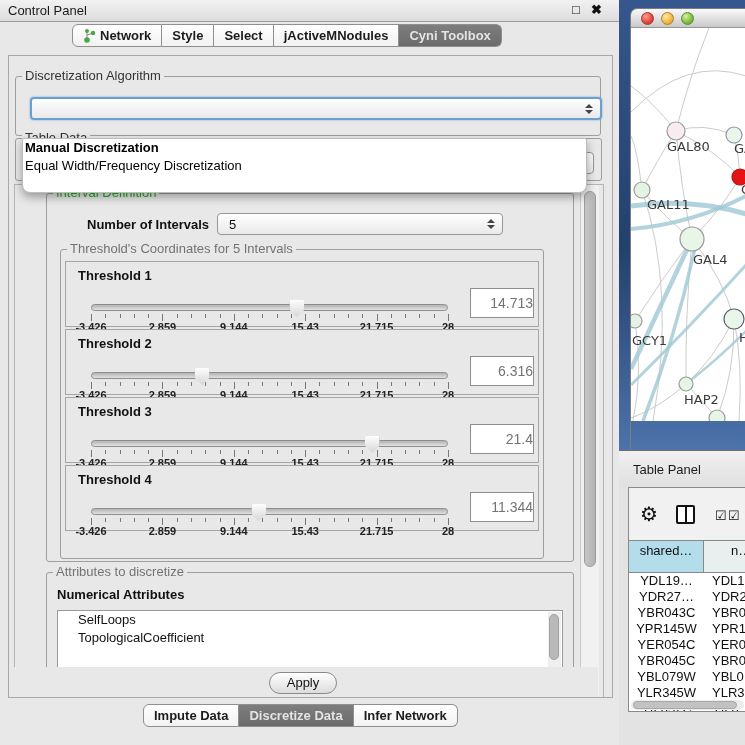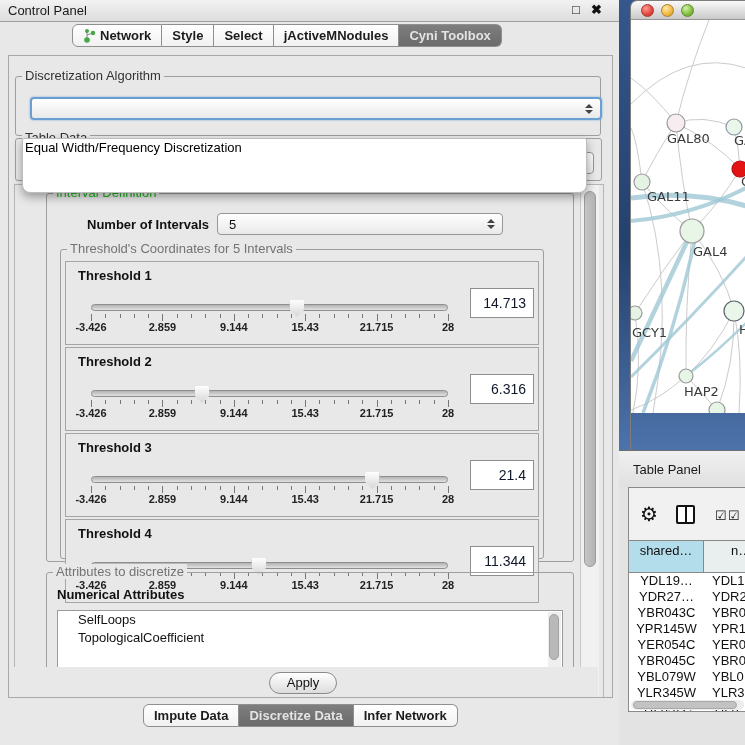--- a/index.html
+++ b/index.html
@@ -49,55 +49,55 @@
   #popup .opt { height:18px; line-height:18px; padding-left:2px; font-size:13px; color:#000; }
   #popup .opt.b { font-weight:bold; }
 
   #viewport { position:absolute; left:5px; top:128px; width:590px; height:514px;
     border:1px solid #b5b5b5; background:#e8e8e8; }
   #vscroll { position:absolute; left:571px; top:129px; width:19px; height:512px;
     background:#f1f1f1; border-left:1px solid #c8c8c8; }
   #vscroll .thumb { position:absolute; left:3px; top:6px; width:12px; height:376px;
     background:linear-gradient(90deg,#c6c6c6,#b3b3b3); border:1px solid #9b9b9b; border-radius:6px; }
 
-  .thr-row { position:relative; width:474px; height:84px; margin:0 0 2px 4px;
+  .thr-row { position:relative; width:474px; height:66px; margin:0 0 2px 4px;
     border:1px solid #a5a5a5; background:#e8e8e8; }
   .thr-label { position:absolute; left:12px; top:6px; font-size:13px; font-weight:bold; color:#111; }
   .track { position:absolute; left:25px; top:42px; width:357px; height:7px;
     background:linear-gradient(#b2b2b2,#e2e2e2); border:1px solid #8e8e8e; border-radius:4px; }
   .thumbp { position:absolute; top:-5px; width:15px; height:17px; transform:translateX(-50%);
     background:linear-gradient(#fefefe,#d6d6d6);
     clip-path:polygon(8% 0%,92% 0%,100% 12%,100% 58%,50% 100%,0% 58%,0% 12%);
     filter:drop-shadow(0 0 1px #777); }
   .ticks { position:absolute; left:25px; top:52px; width:357px; height:8px; }
   .tick { position:absolute; top:0; width:1px; background:#777; }
   .tick.minor { height:4px; }
   .tick.major { height:7px; }
   .scale { position:absolute; left:25px; top:59px; width:357px; height:12px; }
   .scale span { position:absolute; transform:translateX(-50%); font-size:11px; font-weight:bold; color:#222; white-space:nowrap; }
   .valbox { position:absolute; left:404px; top:26px; width:64px; height:30px;
-    background:#fff; border:1px solid #8e8e8e; font-size:14px; color:#0f172a;
-    text-align:right; line-height:28px; padding-right:7px; }
+    background:#fff; border:1px solid #8e8e8e; font-size:14px; color:#737373;
+    text-align:right; line-height:28px; }
 
   #attr-list { position:absolute; left:10px; top:37px; width:506px; height:58px;
     background:#fff; border:1px solid #9a9a9a; overflow:hidden; }
   #attr-list .item { padding-left:20px; font-size:13px; line-height:18px; color:#111; white-space:nowrap; }
   #attr-scroll { position:absolute; right:1px; top:1px; width:13px; height:56px; background:#efefef; }
   #attr-scroll .thumb { position:absolute; left:1px; top:2px; width:10px; height:46px;
     background:#b9b9b9; border:1px solid #a2a2a2; border-radius:5px; }
 
   #apply-strip { position:absolute; left:1px; top:611px; width:588px; height:31px; background:#e8e8e8; z-index:5; }
   #apply-btn { position:absolute; left:259px; top:5px; width:68px; height:22px;
     background:linear-gradient(#ffffff,#dcdcdc); border:1px solid #8a8a8a; border-radius:11px;
     font-size:13px; color:#111; text-align:center; line-height:20px; }
 
   
   #netframe { position:absolute; left:619px; top:0; width:126px; height:450px;
     background:linear-gradient(180deg,#35578d 0%,#24406d 55%,#4d73ab 100%); }
-  #macwin { position:absolute; left:11px; top:0; width:115px; height:524px;
+  #macwin { position:absolute; left:11px; top:8px; width:115px; height:524px;
     border:1px solid #7d7d7d; border-right:none; border-radius:7px 0 0 0; overflow:hidden; }
   #mactitle { position:relative; height:19px; background:linear-gradient(#fafafa,#c9c9c9);
     border-bottom:1px solid #979797; }
   .light { position:absolute; top:3px; width:13px; height:13px; border-radius:50%; }
   #light-close { left:10px; background:radial-gradient(circle at 35% 30%, #ff9d95, #e2453c 60%, #b93229); border:1px solid #a5372c; }
   #light-min   { left:30px; background:radial-gradient(circle at 35% 30%, #ffe9a8, #f0b73f 60%, #cf9426); border:1px solid #ad812a; }
   #light-zoom  { left:50px; background:radial-gradient(circle at 35% 30%, #d2f2a8, #7fbb3c 60%, #5f9a2a); border:1px solid #5c8c2d; }
   #netcanvas { position:relative; height:393px; background:#ffffff; }
 
   #tp-bar { position:absolute; left:619px; top:450px; width:126px; height:37px;
@@ -169,20 +169,21 @@
       <span class="grp-title t-gray" style="left:6px; top:-9px;">Discretization Algorithm</span>
       <div id="algo-combo" class="combo" style="left:14px; top:20px; width:572px; height:23px;">
         <span class="spin">
             <i class="up"></i>
             <i class="dn"></i>
           </span>
       </div>
     </div>
 
     <div id="popup">
+      <div class="opt b">Manual Discretization</div>
       <div class="opt">Equal Width/Frequency Discretization</div>
     </div>
 
     <div class="grp" style="left:6px; top:82px; width:587px; height:43px;">
       <span class="grp-title t-gray" style="left:6px; top:-9px;">Table Data</span>
       <div class="combo" style="left:8px; top:13px; width:570px; height:22px;">
         <span>galFiltered.sif default node</span>
         <span class="spin">
             <i class="up"></i>
             <i class="dn"></i>

